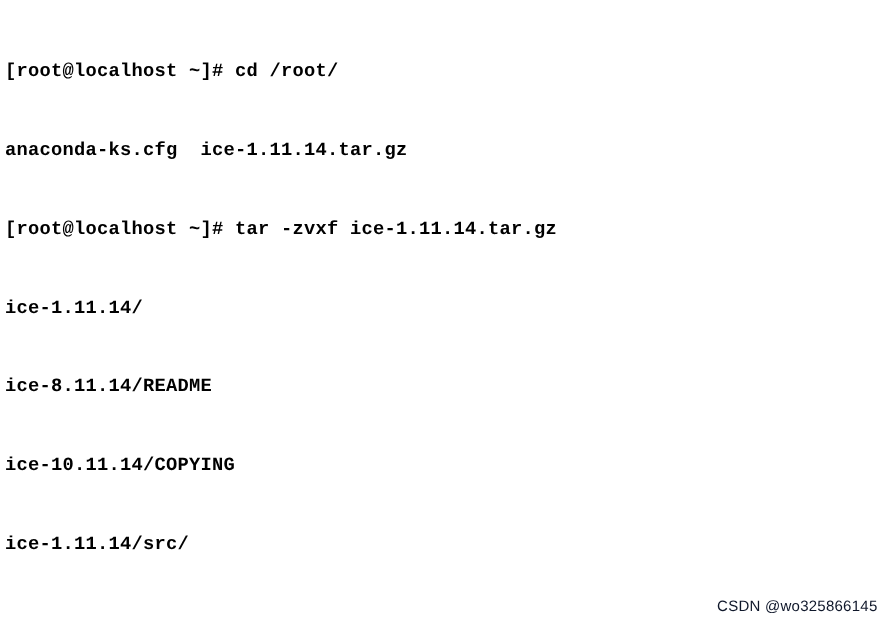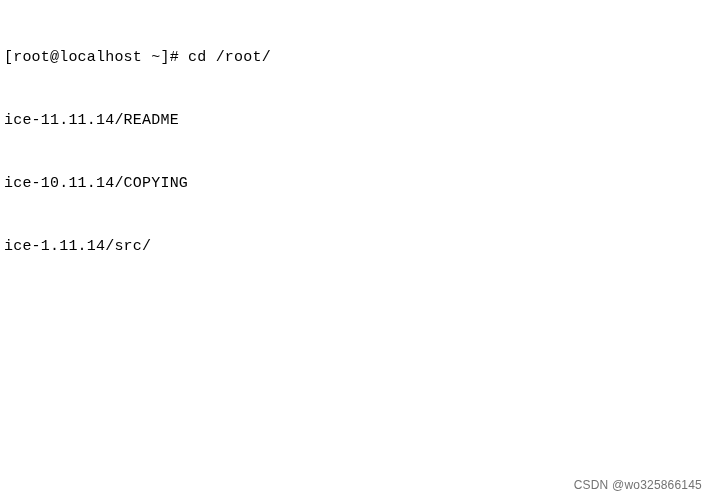--- a/index.html
+++ b/index.html
@@ -18,37 +18,41 @@
       position: relative;
       padding: 5px 4px;
       overflow: hidden;
     }
     .terminal {
       white-space: pre;
       letter-spacing: 0.2px;
     }
     .line {
       display: block;
+      font-weight: bold;
     }
     .watermark {
       position: absolute;
       bottom: 4px;
       right: 6px;
       font-family: Arial, sans-serif;
       font-size: 12px;
-      color: #737373;
+      color: #0f172a;
       letter-spacing: 0.2px;
     }
   </style>
 </head>
 <body>
 
 <div class="terminal">
   <span class="line">[root@localhost ~]# cd /root/</span>
-  <span class="line">ice-11.11.14/README</span>
+  <span class="line">anaconda-ks.cfg  ice-1.11.14.tar.gz</span>
+  <span class="line">[root@localhost ~]# tar -zvxf ice-1.11.14.tar.gz</span>
+  <span class="line">ice-1.11.14/</span>
+  <span class="line">ice-8.11.14/README</span>
   <span class="line">ice-10.11.14/COPYING</span>
   <span class="line">ice-1.11.14/src/</span>
   
   
   
   
   
   
   
   

